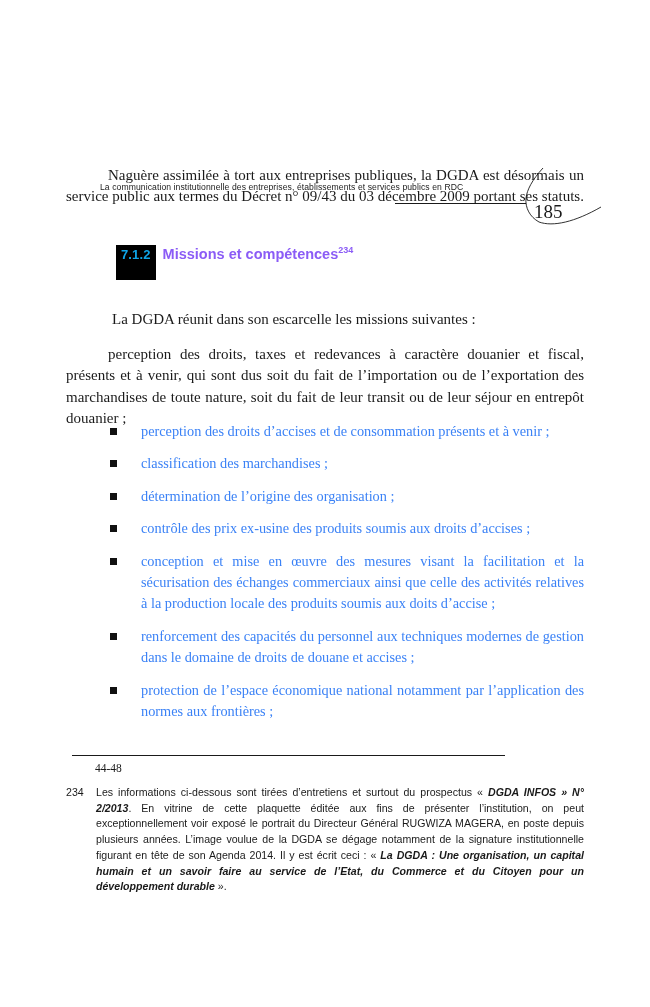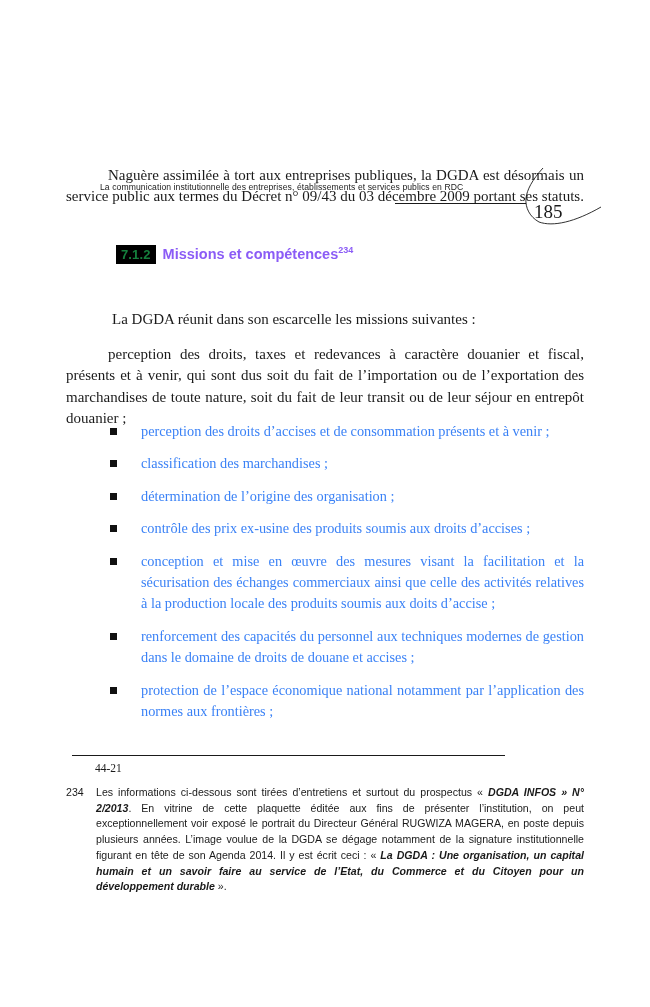--- a/index.html
+++ b/index.html
@@ -95,26 +95,26 @@
     position: absolute;
     left: 116px;
     top: 245px;
     display: flex;
     align-items: baseline;
     white-space: nowrap;
   }
   .section-number {
     display: inline-block;
     background: #000000;
-    color: #15803d;
+    color: #0ea5e9;
     font-family: "Liberation Sans", "DejaVu Sans", sans-serif;
     font-weight: bold;
     font-size: 13px;
     line-height: 19px;
-    padding: 0 5px 0 5px;
+    padding: 0 5px 16px 5px;
     letter-spacing: 0.01em;
   }
   .section-title {
     font-family: "Liberation Sans", "DejaVu Sans", sans-serif;
     font-weight: bold;
     font-size: 14.5px;
     color: #8b5cf6;
     margin-left: 7px;
   }
   .section-title sup {
@@ -251,20 +251,20 @@
       <span class="bullet-marker"></span>
       <span>renforcement des capacités du personnel aux techniques modernes de gestion dans le domaine de droits de douane et accises ;</span>
     </div>
     <div class="bullet-item">
       <span class="bullet-marker"></span>
       <span>protection de l’espace économique national notamment par l’application des normes aux frontières ;</span>
     </div>
   </div>
 
   <div class="footnote-rule"></div>
-  <div class="footnote-pages">44-21</div>
+  <div class="footnote-pages">44-48</div>
 
   <div class="footnote">
     <span class="footnote-marker">234</span>
     <span class="footnote-body"><span>Les informations ci-dessous sont tirées d’entretiens et surtout du prospectus « </span><span class="fn-bi">DGDA INFOS » N° 2/2013</span><span>. En vitrine de cette plaquette éditée aux fins de présenter l’institution, on peut exceptionnellement voir exposé le portrait du Directeur Général RUGWIZA MAGERA, en poste depuis plusieurs années. L’image voulue de la DGDA se dégage notamment de la signature institutionnelle figurant en tête de son Agenda 2014. Il y est écrit ceci : « </span><span class="fn-bi">La DGDA : Une organisation, un capital humain et un savoir faire au service de l’Etat, du Commerce et du Citoyen pour un développement durable</span><span> ».</span></span>
   </div>
 
 </div>
 
 </body></html>

